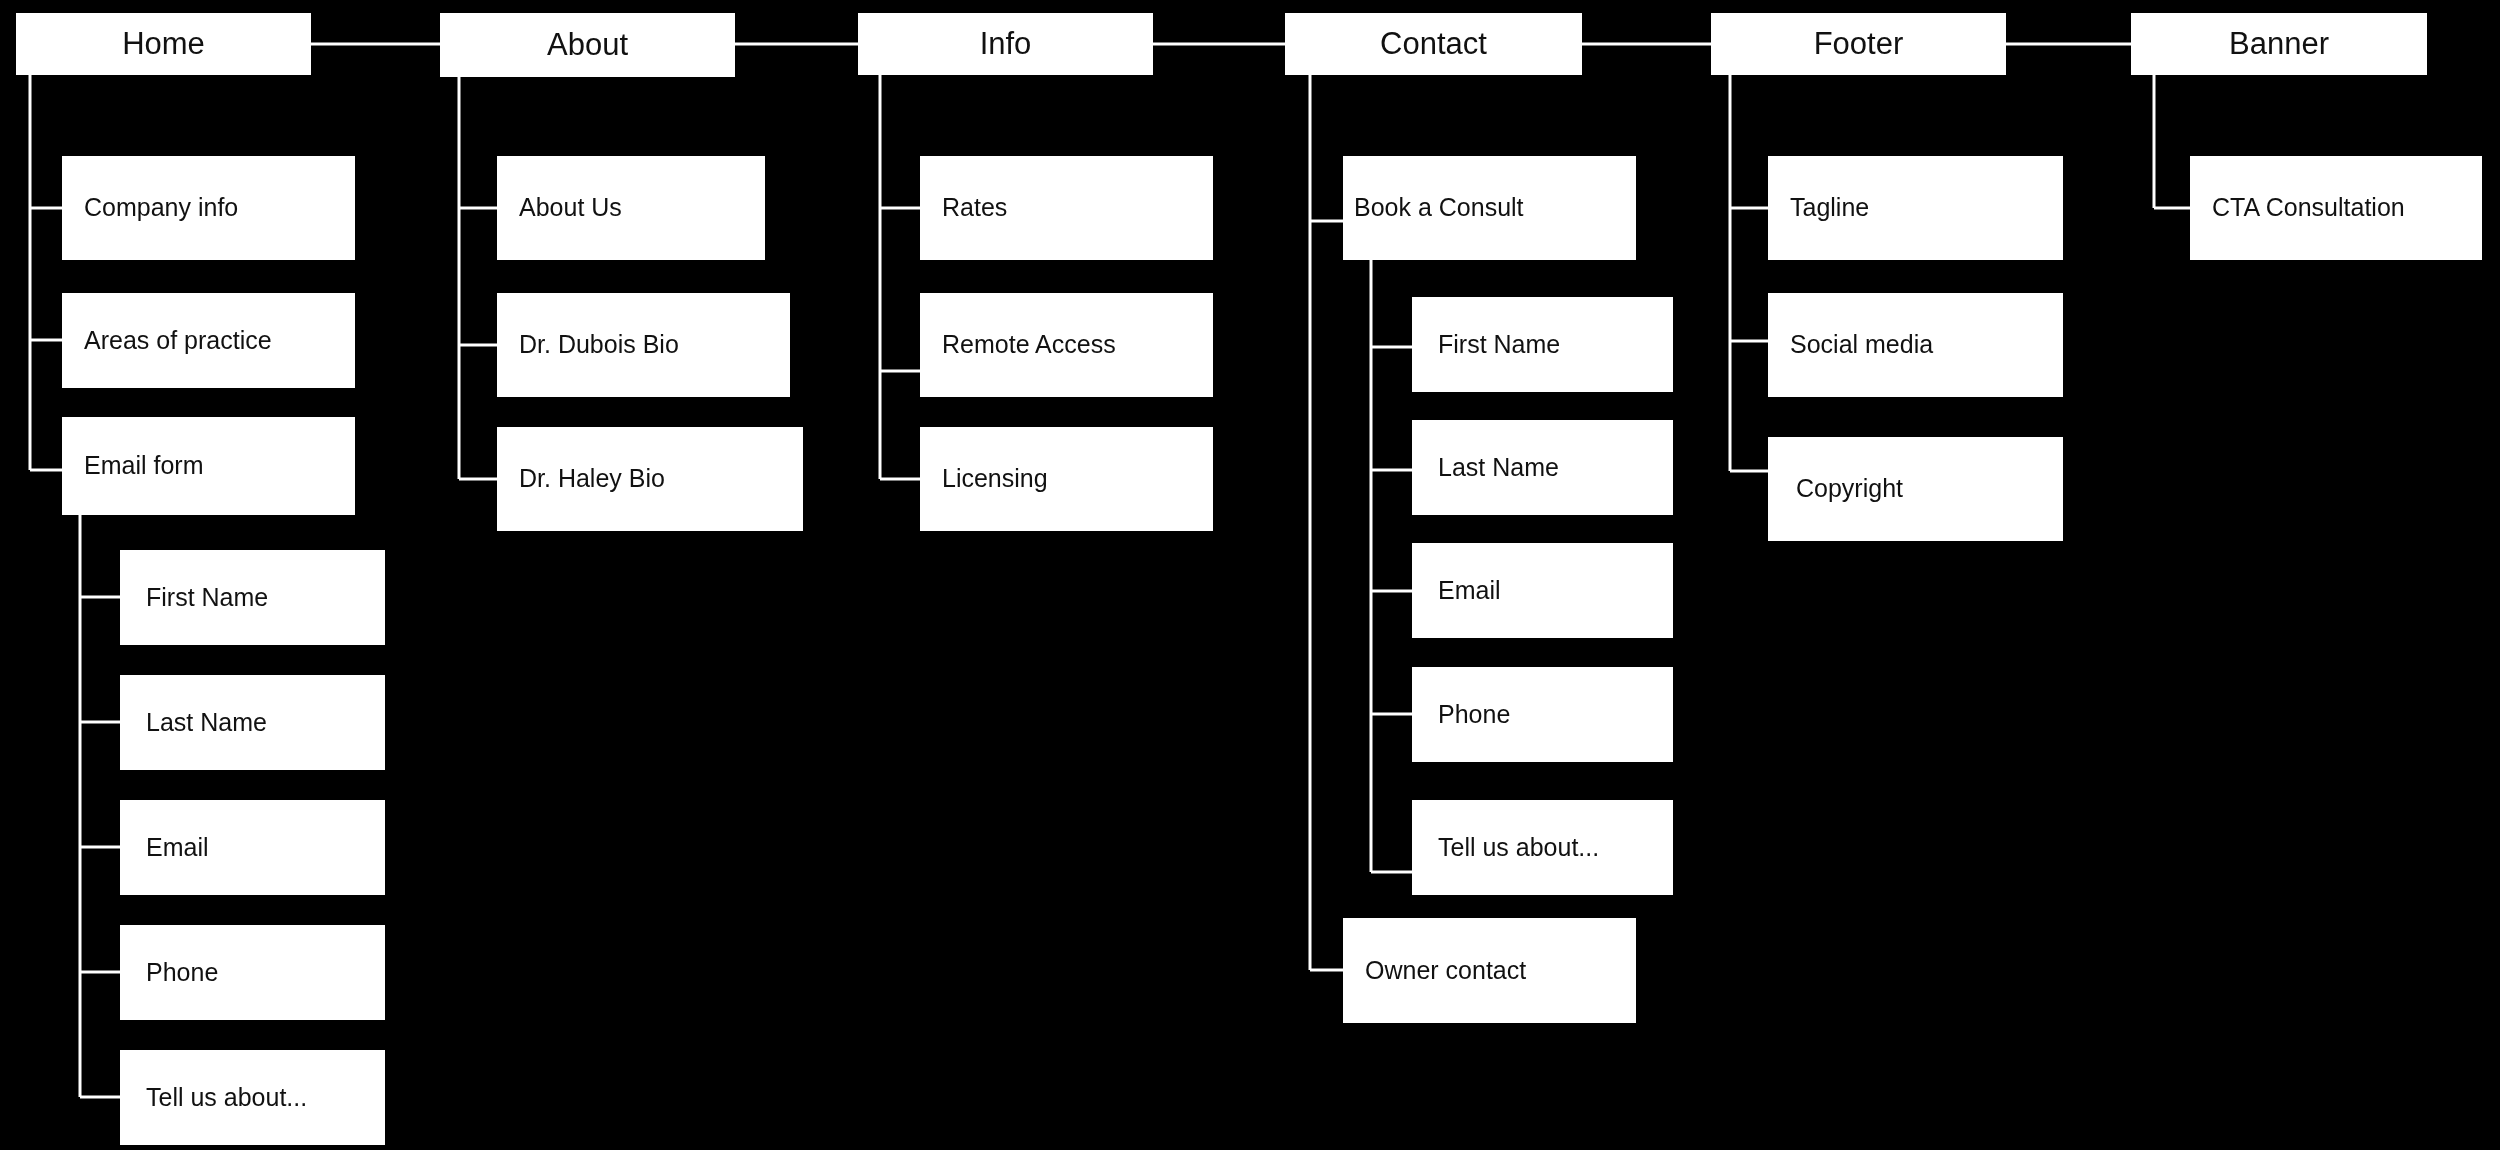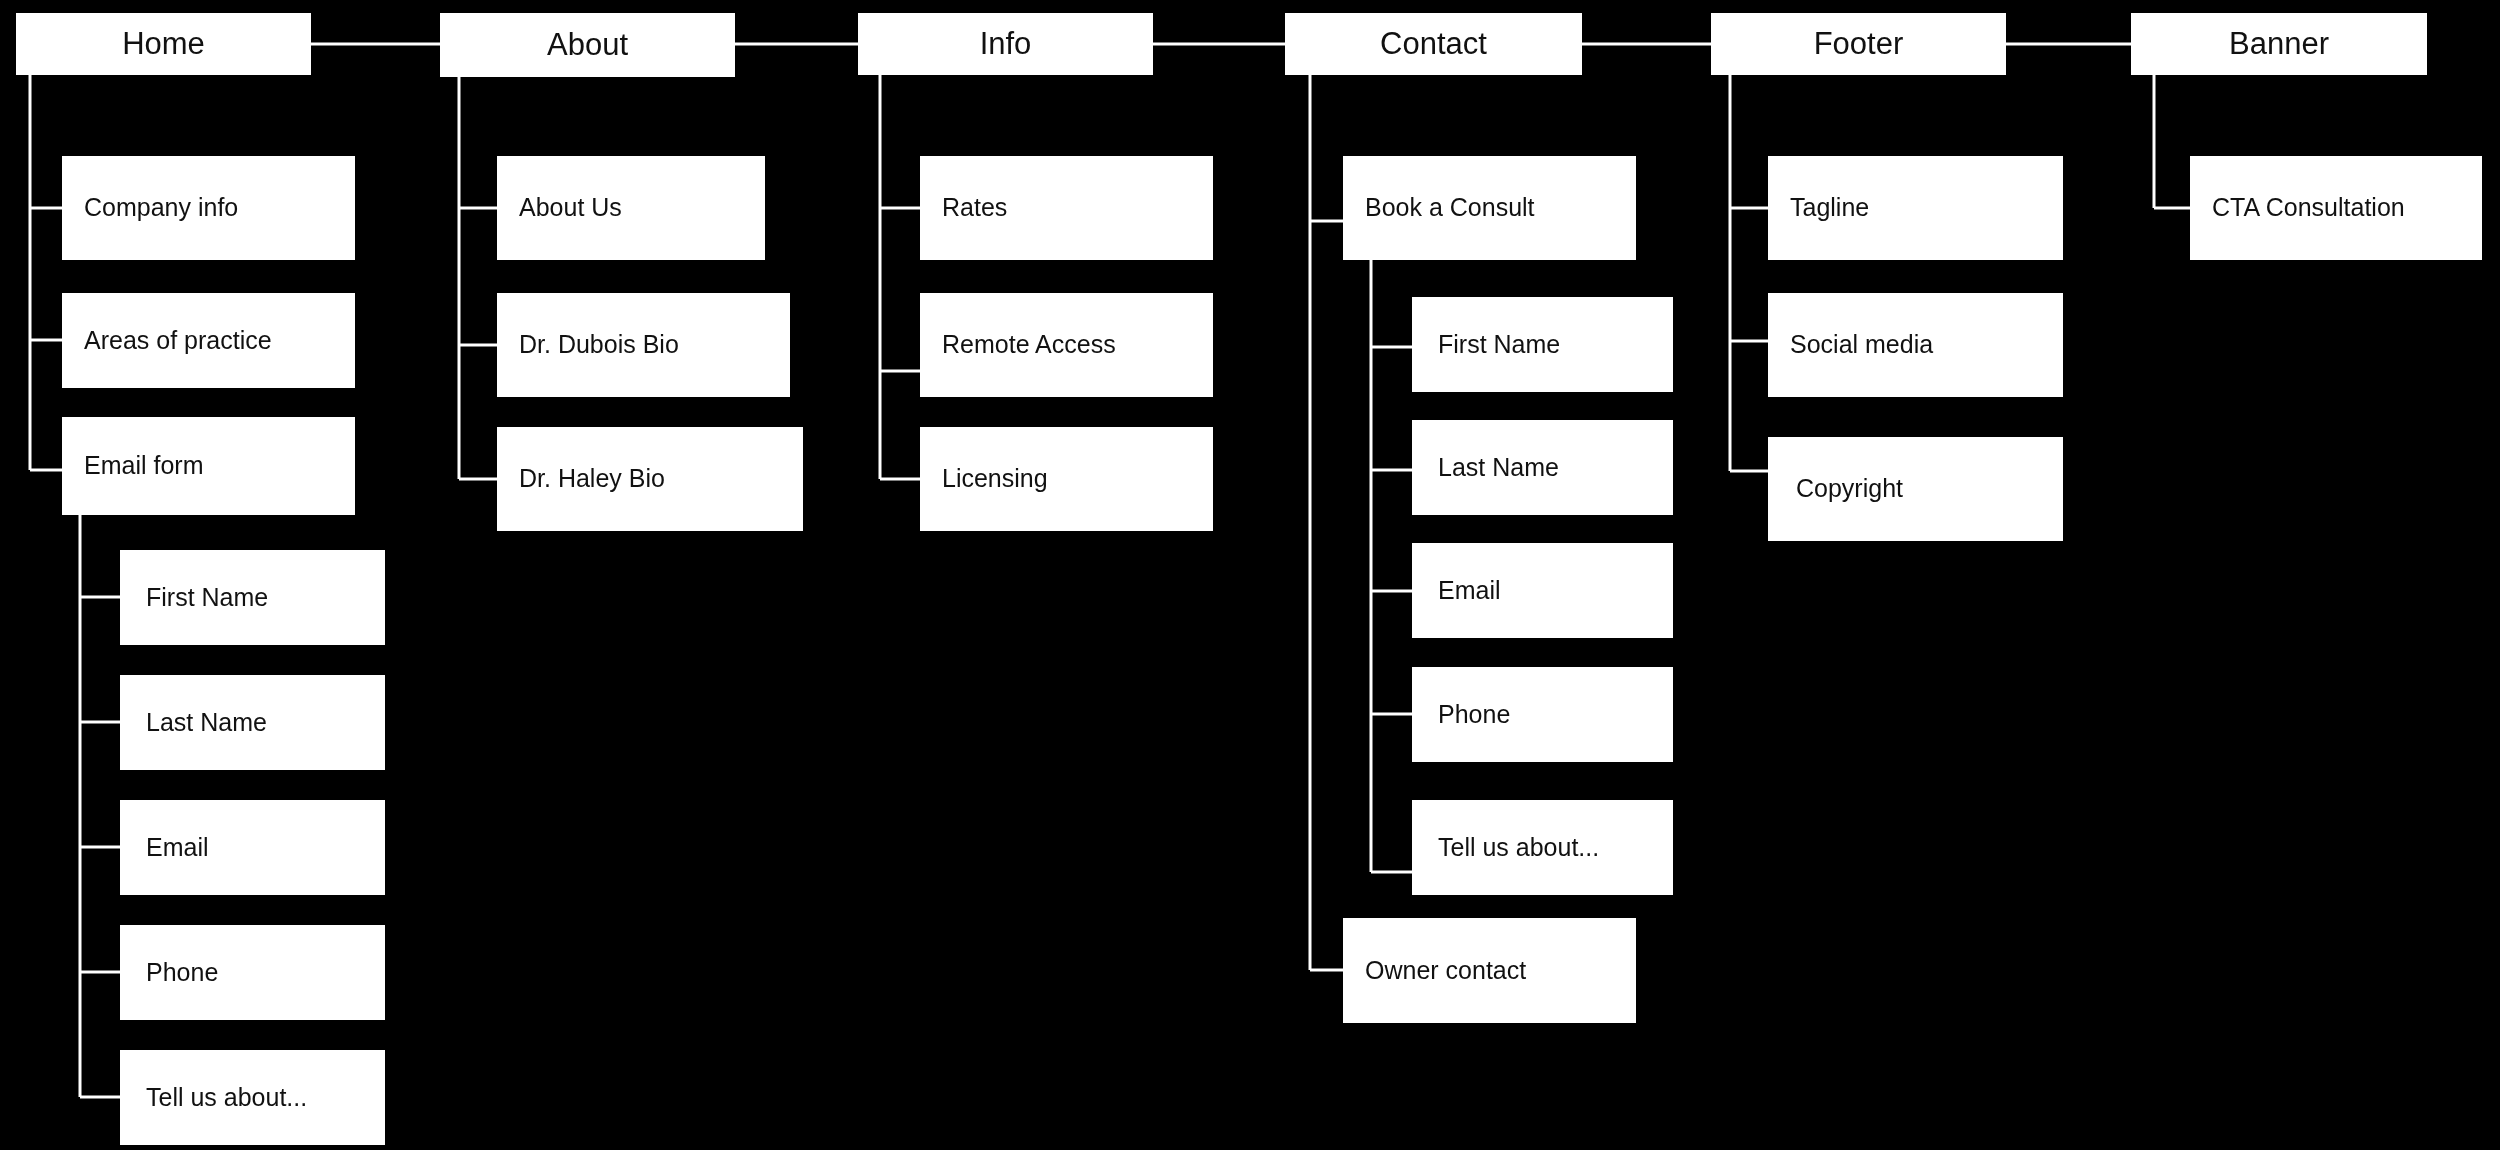--- a/index.html
+++ b/index.html
@@ -150,21 +150,21 @@
     </div>
     <div class="node level-1" style="left: 920px; top: 156px; width: 293px; height: 104px;">
       <span>Rates</span>
     </div>
     <div class="node level-1" style="left: 920px; top: 293px; width: 293px; height: 104px;">
       <span>Remote Access</span>
     </div>
     <div class="node level-1" style="left: 920px; top: 427px; width: 293px; height: 104px;">
       <span>Licensing</span>
     </div>
-    <div class="node level-1" style="left: 1343px; top: 156px; width: 293px; height: 104px;">
+    <div class="node level-1" style="left: 1343px; top: 156px; width: 293px; height: 104px; padding-left: 11px;">
       <span>Book a Consult</span>
     </div>
     <div class="node level-2" style="left: 1412px; top: 297px; width: 261px; height: 95px;">
       <span>First Name</span>
     </div>
     <div class="node level-2" style="left: 1412px; top: 420px; width: 261px; height: 95px;">
       <span>Last Name</span>
     </div>
     <div class="node level-2" style="left: 1412px; top: 543px; width: 261px; height: 95px;">
       <span>Email</span>

